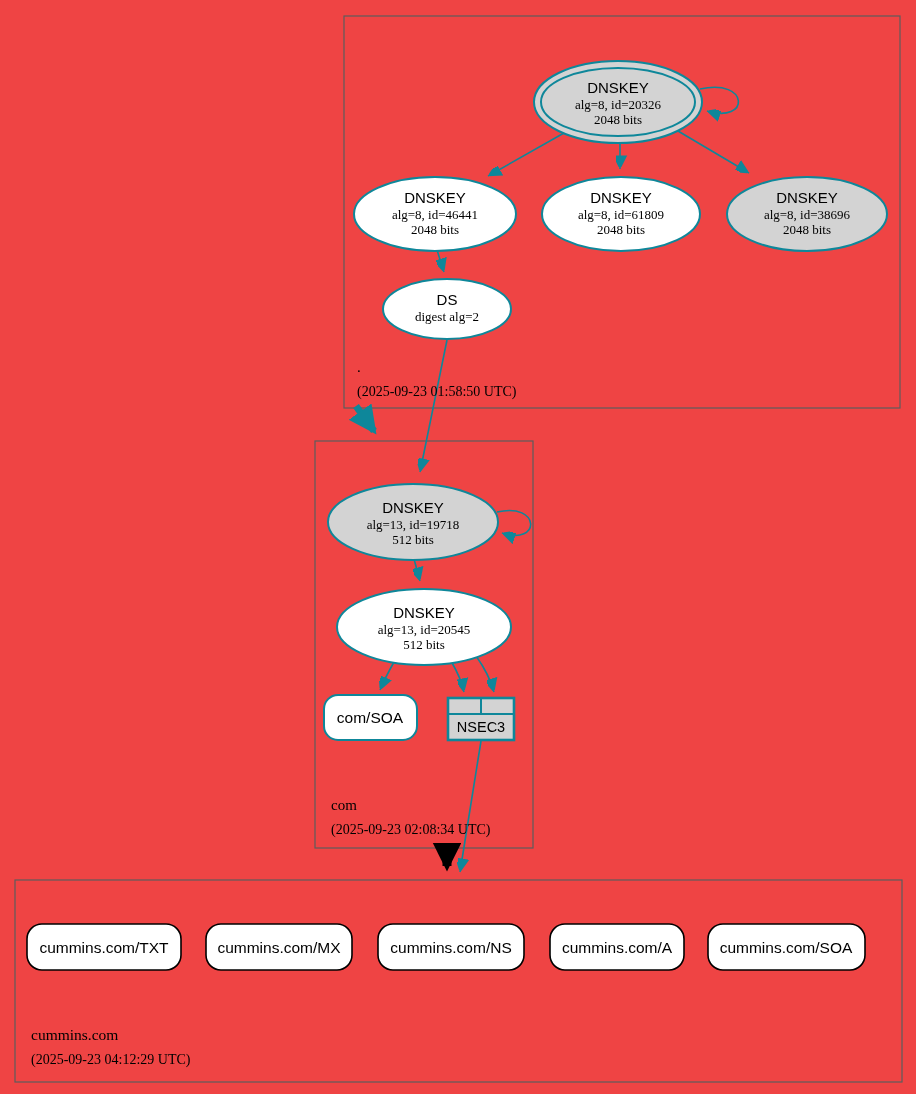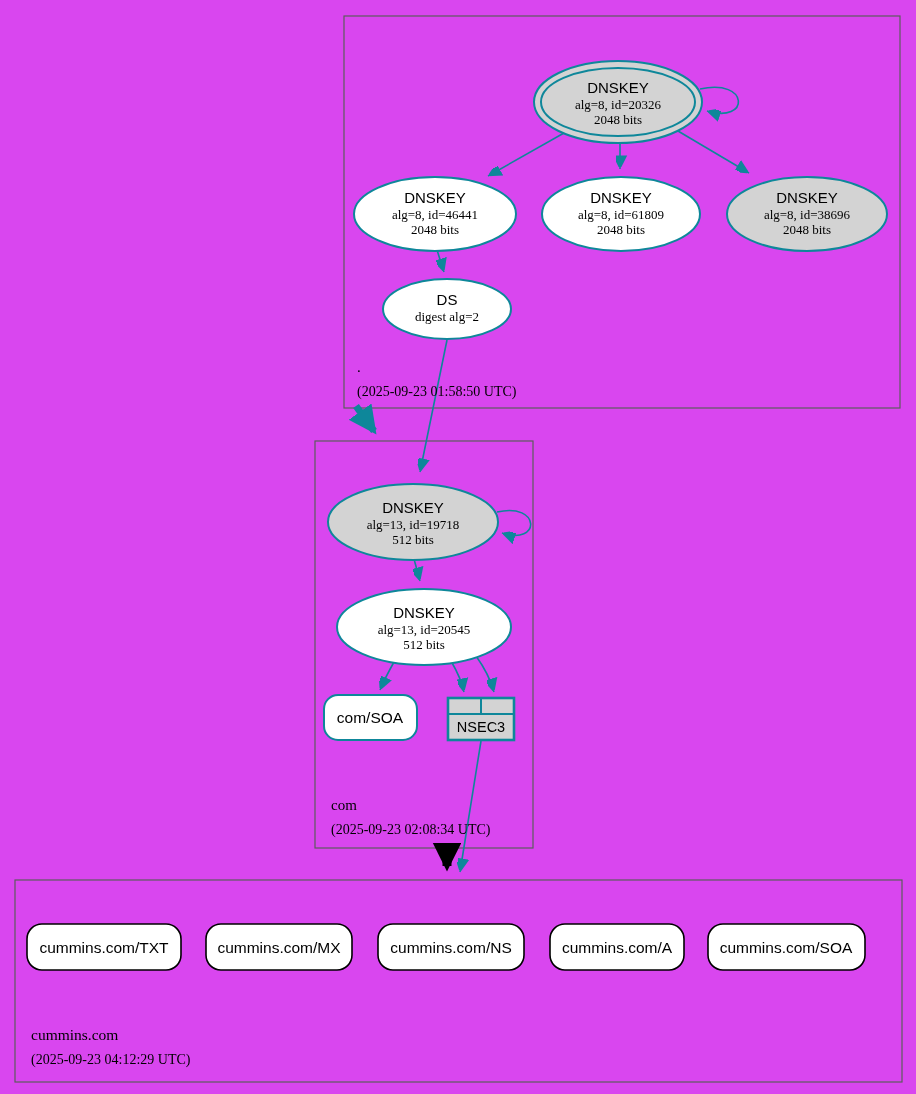--- a/index.html
+++ b/index.html
@@ -1,19 +1,19 @@
 <!DOCTYPE html>
 <html><head>
 <meta charset="utf-8">
 <style>
   html,body{margin:0;padding:0;background:#ffffff;}
   .canvas{
     position:relative;
     width:916px;height:1094px;
-    background:#d946ef;
+    background:#ef4444;
     font-family:"Liberation Sans",sans-serif;
   }
   svg{position:absolute;top:0;left:0;}
   .zone-box{fill:none;stroke:#5c5c5c;stroke-width:1.2;}
   .edge{stroke:#0e879a;stroke-width:1.6;fill:none;}
   .edge-thick{stroke:#0e879a;stroke-width:7;fill:none;}
   .edge-black-thick{stroke:#000000;stroke-width:9;fill:none;}
   .ell-white{fill:#ffffff;stroke:#0e879a;stroke-width:2;}
   .ell-gray{fill:#d3d3d3;stroke:#0e879a;stroke-width:2;}
   .rr-teal{fill:#ffffff;stroke:#0e879a;stroke-width:2;}

